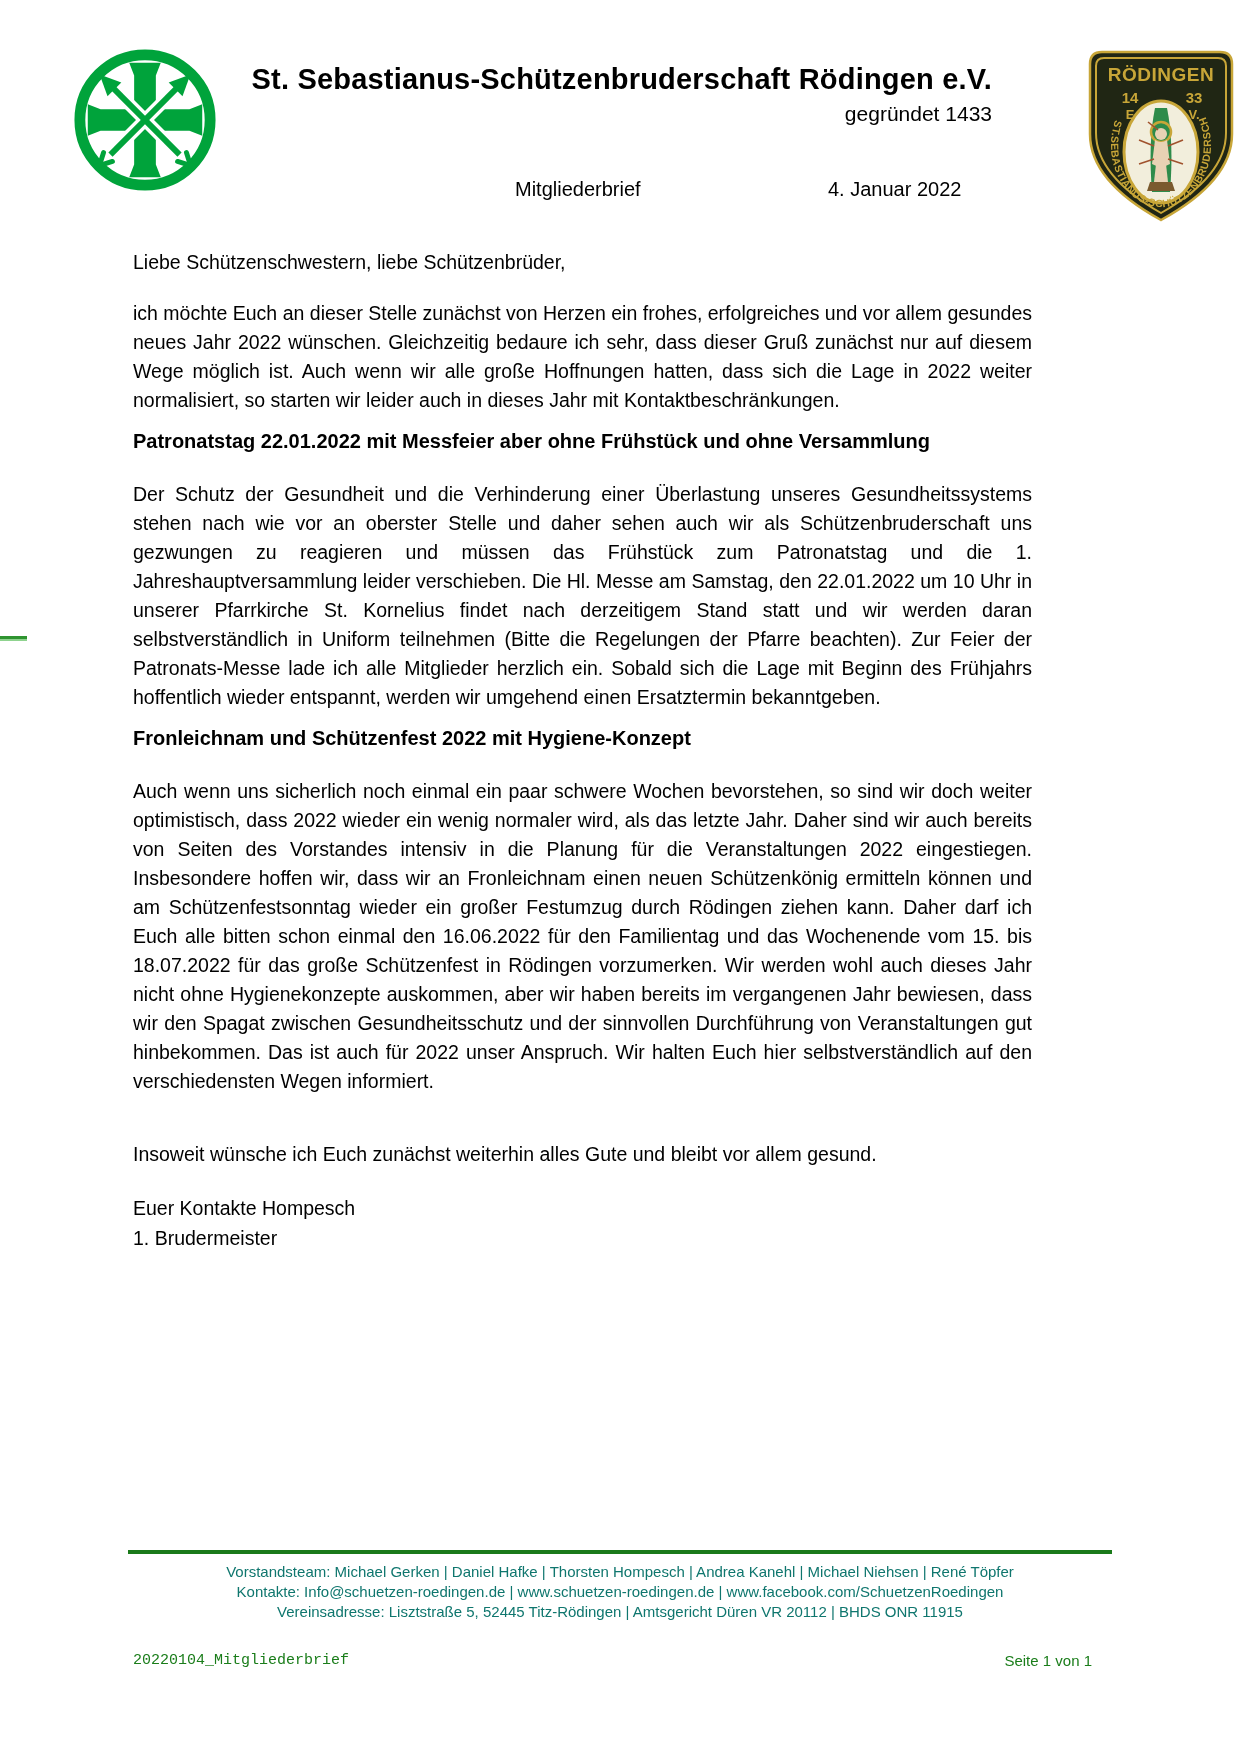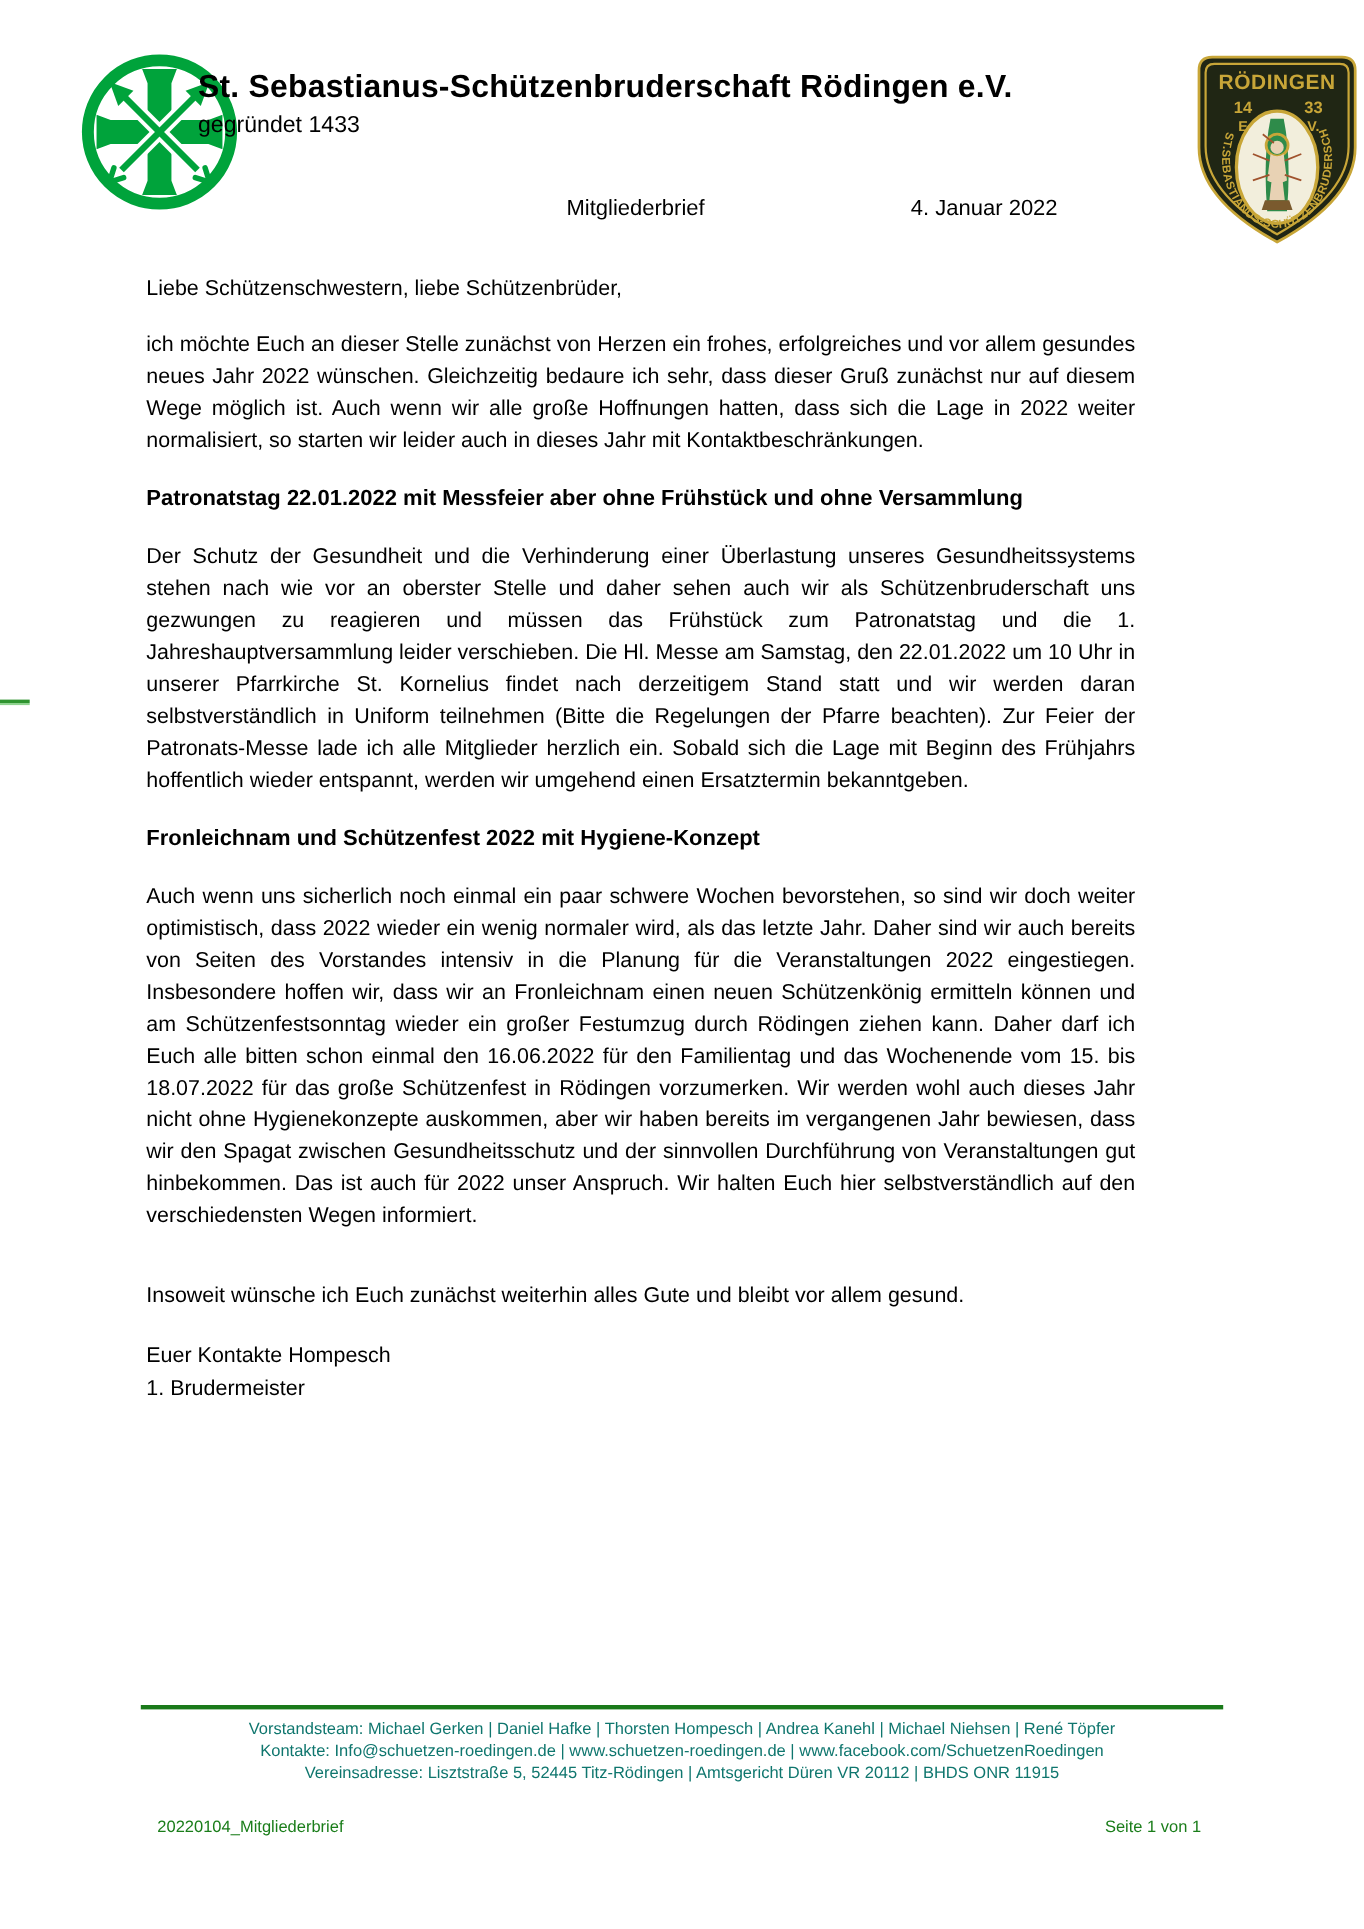--- a/index.html
+++ b/index.html
@@ -12,21 +12,21 @@
     background: #ffffff;
     font-family: "Liberation Sans", sans-serif;
     color: #000;
     overflow: hidden;
   }
 
   
   .club-logo { position: absolute; left: 71px; top: 46px; width: 148px; height: 148px; }
   .club-crest { position: absolute; left: 1086px; top: 48px; width: 150px; height: 176px; }
 
-  .title-block { position: absolute; left: 180px; top: 60px; width: 812px; text-align: left; }
+  .title-block { position: absolute; left: 180px; top: 60px; width: 812px; text-align: right; }
   .page-title { font-size: 29px; font-weight: bold; letter-spacing: 0.2px; line-height: 38px; }
   .subtitle { font-size: 21px; margin-top: 4px; }
 
   .doc-line { position: absolute; top: 178px; left: 0; width: 1240px; height: 30px; font-size: 20px; }
   .doc-type { position: absolute; left: 515px; }
   .doc-date { position: absolute; left: 828px; }
 
   
   .fold-mark {
     position: absolute; left: 0; top: 636px; width: 27px; height: 5px;
@@ -34,39 +34,39 @@
   }
 
   
   .letter {
     position: absolute; left: 133px; top: 248px; width: 899px;
     font-size: 19.5px; line-height: 29px;
   }
   .letter p.just { text-align: justify; }
   .greeting { margin-bottom: 22px; }
   .para { margin-bottom: 0; }
-  .para + .heading { margin-top: 24px; }
+  .para + .heading { margin-top: 12px; }
   .heading { font-weight: bold; font-size: 20px; margin-top: 24px; margin-bottom: 24px; }
   .closing { margin-top: 44px; }
   .signature { margin-top: 24px; line-height: 30px; }
 
   
   .footer-rule {
     position: absolute; left: 128px; top: 1550px; width: 984px; height: 4px;
     background: #1a7a1a;
   }
   .footer-text {
     position: absolute; left: 128px; top: 1562px; width: 984px;
     text-align: center; color: #0f766e; font-size: 15px; line-height: 20px;
   }
   .footer-bottom-row {
     position: absolute; left: 133px; top: 1652px; width: 979px;
     color: #1a7d1a; font-size: 15px;
   }
-  .footer-filename { position: absolute; left: 10px; }
+  .footer-filename { position: absolute; left: 0; font-family: Liberation Mono, monospace; }
   .footer-page { position: absolute; right: 20px; }
 </style>
 </head>
 <body>
 
 <div class="page">
 
   <div class="club-logo">
     <svg width="148" height="148" viewBox="0 0 150 150">
       <circle cx="75" cy="75" r="66" fill="none" stroke="#00A33B" stroke-width="11"></circle>

